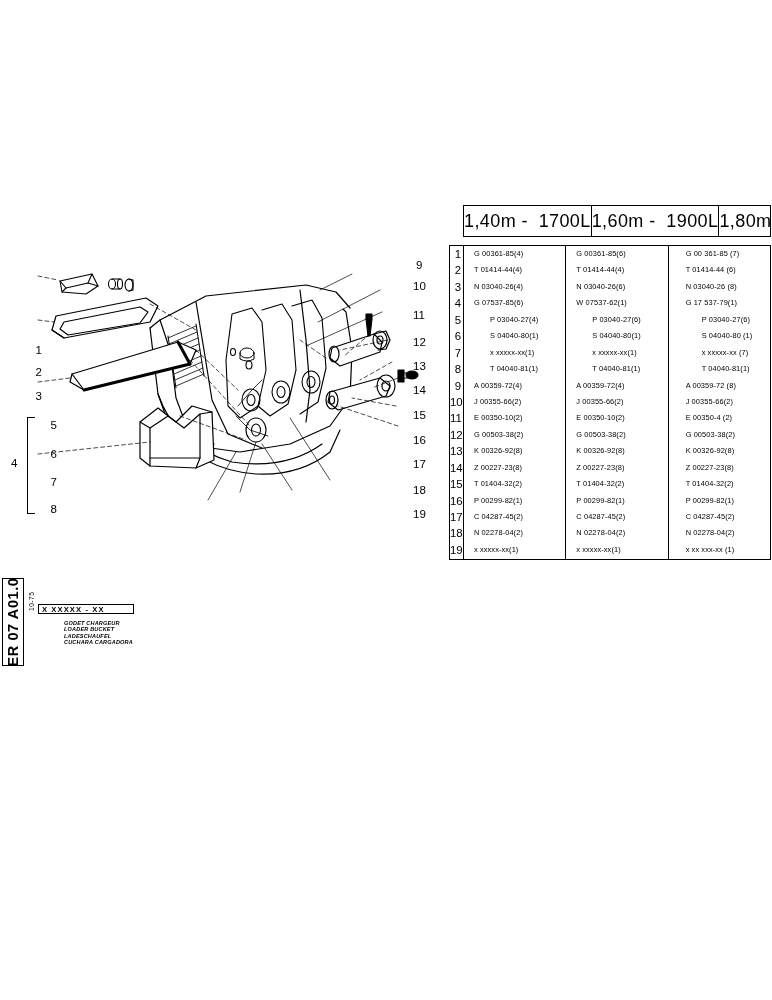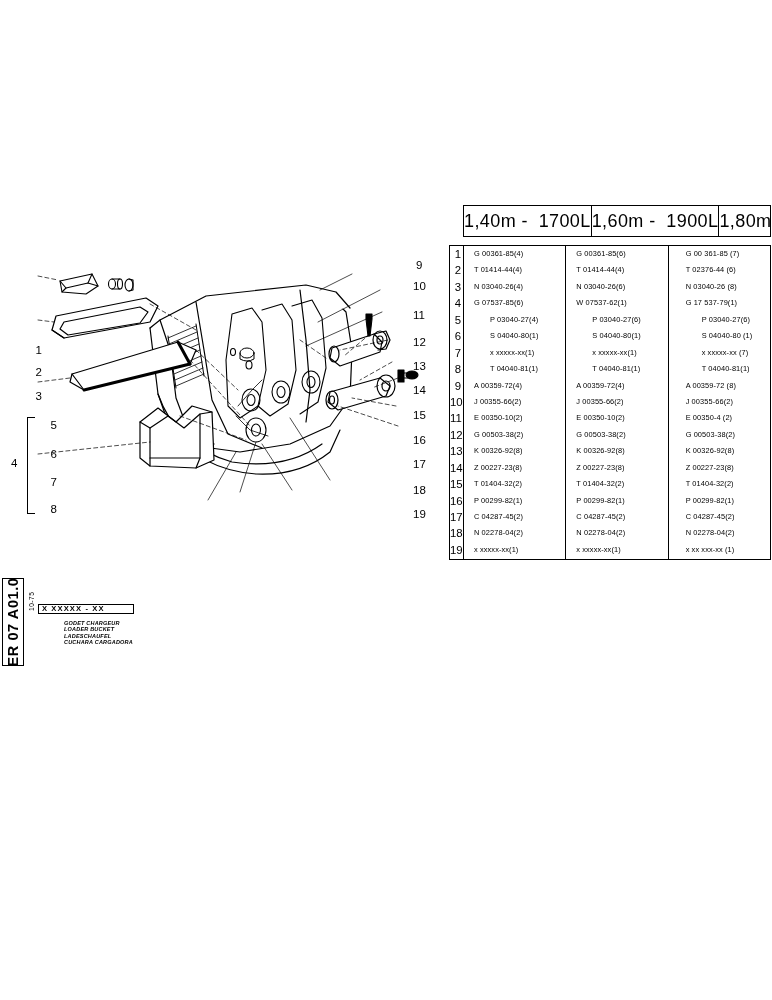--- a/index.html
+++ b/index.html
@@ -56,21 +56,21 @@
   #dwg-num-box{position:absolute;left:0px;top:0px;width:22px;height:88px;
                border:1.7px solid #000;box-sizing:border-box;
                display:flex;align-items:center;justify-content:center;}
   #dwg-num{transform:rotate(-90deg);white-space:nowrap;font-size:14.5px;
            font-weight:bold;letter-spacing:.6px;}
   #date-rot{position:absolute;left:26px;top:33px;width:30px;
             transform:rotate(-90deg);transform-origin:left top;
             font-size:6.6px;white-space:nowrap;letter-spacing:.5px;}
   #name-box{position:absolute;left:36px;top:26px;width:96px;height:10px;
             border:1.4px solid #000;box-sizing:border-box;
-            display:flex;align-items:flex-end;padding-left:3px;}
+            display:flex;align-items:center;padding-left:3px;text-decoration:underline;}
   #name-box span{font-size:7.6px;font-weight:bold;letter-spacing:1.1px;}
   #desc{position:absolute;left:62px;top:42px;font-size:5.5px;
         line-height:6.4px;font-style:italic;font-weight:bold;letter-spacing:.2px;}
   #desc div{white-space:nowrap;}
 </style>
 </head>
 <body>
 
 <div id="page">
 
@@ -330,21 +330,21 @@
           <div class="pn-cell pad-l">K 00326-92(8)</div>
           <div class="pn-cell pad-l">Z 00227-23(8)</div>
           <div class="pn-cell pad-l">T 01404-32(2)</div>
           <div class="pn-cell pad-l">P 00299-82(1)</div>
           <div class="pn-cell pad-l">C 04287-45(2)</div>
           <div class="pn-cell pad-l">N 02278-04(2)</div>
           <div class="pn-cell pad-l">x xxxxx-xx(1)</div>
         </div>
       <div class="data-col" id="col3">
           <div class="pn-cell pad-c3">G 00 361-85 (7)</div>
-          <div class="pn-cell pad-c3">T 02376-44 (6)</div>
+          <div class="pn-cell pad-c3">T 01414-44 (6)</div>
           <div class="pn-cell pad-c3">N 03040-26 (8)</div>
           <div class="pn-cell pad-c3">G 17 537-79(1)</div>
           <div class="pn-cell pad-c3i">P 03040-27(6)</div>
           <div class="pn-cell pad-c3i">S 04040-80 (1)</div>
           <div class="pn-cell pad-c3i">x xxxxx-xx (7)</div>
           <div class="pn-cell pad-c3i">T 04040-81(1)</div>
           <div class="pn-cell pad-c3">A 00359-72 (8)</div>
           <div class="pn-cell pad-c3">J 00355-66(2)</div>
           <div class="pn-cell pad-c3">E 00350-4 (2)</div>
           <div class="pn-cell pad-c3">G 00503-38(2)</div>

